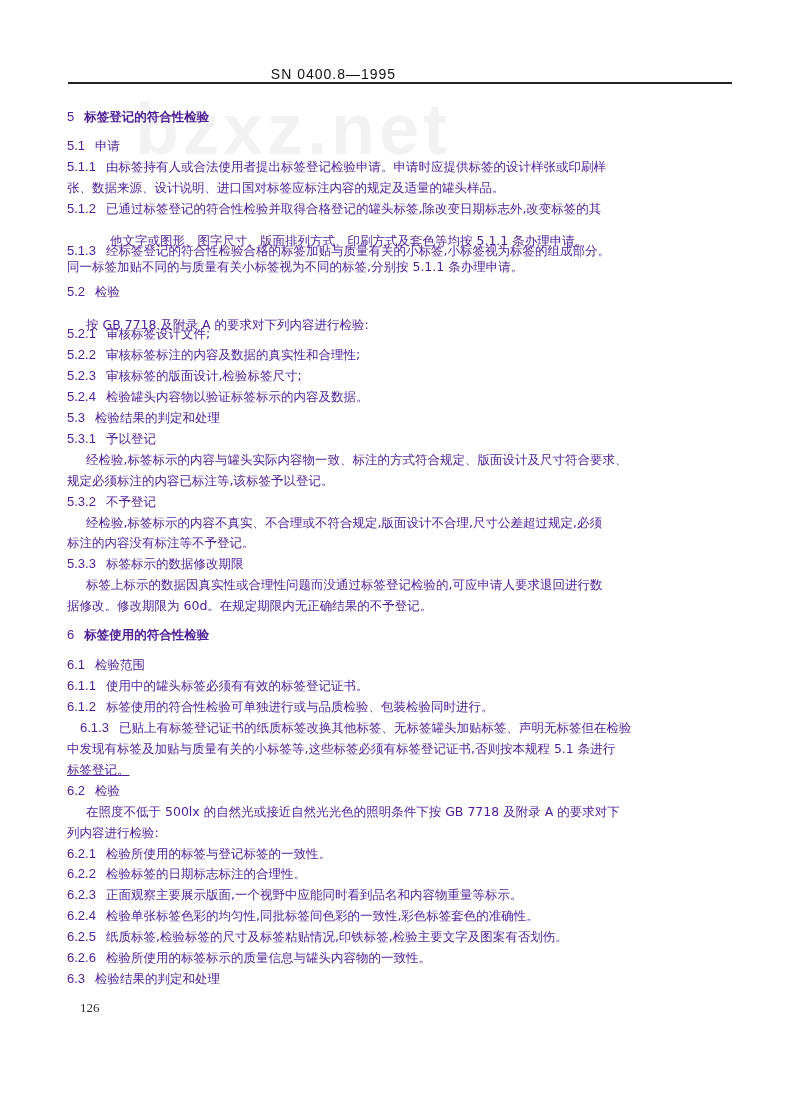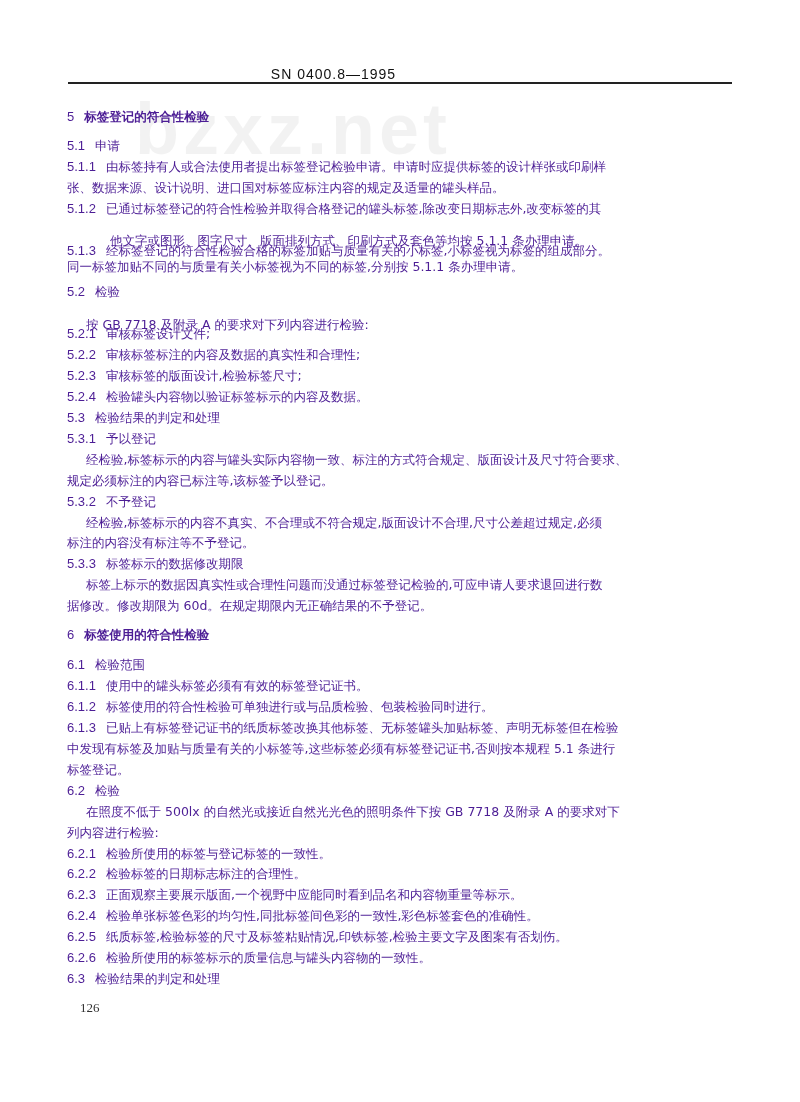--- a/index.html
+++ b/index.html
@@ -45,23 +45,23 @@
     <div class="line" style="top: 493px;"><span class="num">5.3.2</span><span>不予登记</span></div>
     <div class="line indent" style="top: 514px;"><span>经检验,标签标示的内容不真实、不合理或不符合规定,版面设计不合理,尺寸公差超过规定,必须</span></div>
     <div class="line" style="top: 534px;"><span>标注的内容没有标注等不予登记。</span></div>
     <div class="line" style="top: 555px;"><span class="num">5.3.3</span><span>标签标示的数据修改期限</span></div>
     <div class="line indent" style="top: 576px;"><span>标签上标示的数据因真实性或合理性问题而没通过标签登记检验的,可应申请人要求退回进行数</span></div>
     <div class="line" style="top: 597px;"><span>据修改。修改期限为 60d。在规定期限内无正确结果的不予登记。</span></div>
     <div class="line" style="top: 626px;"><span class="num">6</span><span class="sec">标签使用的符合性检验</span></div>
     <div class="line" style="top: 656px;"><span class="num">6.1</span><span>检验范围</span></div>
     <div class="line" style="top: 677px;"><span class="num">6.1.1</span><span>使用中的罐头标签必须有有效的标签登记证书。</span></div>
     <div class="line" style="top: 698px;"><span class="num">6.1.2</span><span>标签使用的符合性检验可单独进行或与品质检验、包装检验同时进行。</span></div>
-    <div class="line" style="top: 719px;"><span class="num">6.1.3</span><span>已贴上有标签登记证书的纸质标签改换其他标签、无标签罐头加贴标签、声明无标签但在检验</span></div>
+    <div class="line" style="top: 719px; margin-left: 13px;"><span class="num">6.1.3</span><span>已贴上有标签登记证书的纸质标签改换其他标签、无标签罐头加贴标签、声明无标签但在检验</span></div>
     <div class="line" style="top: 740px;"><span>中发现有标签及加贴与质量有关的小标签等,这些标签必须有标签登记证书,否则按本规程 5.1 条进行</span></div>
-    <div class="line" style="top: 761px;"><span>标签登记。</span></div>
+    <div class="line" style="top: 761px; text-decoration: underline;"><span>标签登记。</span></div>
     <div class="line" style="top: 782px;"><span class="num">6.2</span><span>检验</span></div>
     <div class="line indent" style="top: 803px;"><span>在照度不低于 500lx 的自然光或接近自然光光色的照明条件下按 GB 7718 及附录 A 的要求对下</span></div>
     <div class="line" style="top: 824px;"><span>列内容进行检验:</span></div>
     <div class="line" style="top: 845px;"><span class="num">6.2.1</span><span>检验所使用的标签与登记标签的一致性。</span></div>
     <div class="line" style="top: 865px;"><span class="num">6.2.2</span><span>检验标签的日期标志标注的合理性。</span></div>
     <div class="line" style="top: 886px;"><span class="num">6.2.3</span><span>正面观察主要展示版面,一个视野中应能同时看到品名和内容物重量等标示。</span></div>
     <div class="line" style="top: 907px;"><span class="num">6.2.4</span><span>检验单张标签色彩的均匀性,同批标签间色彩的一致性,彩色标签套色的准确性。</span></div>
     <div class="line" style="top: 928px;"><span class="num">6.2.5</span><span>纸质标签,检验标签的尺寸及标签粘贴情况,印铁标签,检验主要文字及图案有否划伤。</span></div>
     <div class="line" style="top: 949px;"><span class="num">6.2.6</span><span>检验所使用的标签标示的质量信息与罐头内容物的一致性。</span></div>
     <div class="line" style="top: 970px;"><span class="num">6.3</span><span>检验结果的判定和处理</span></div>

